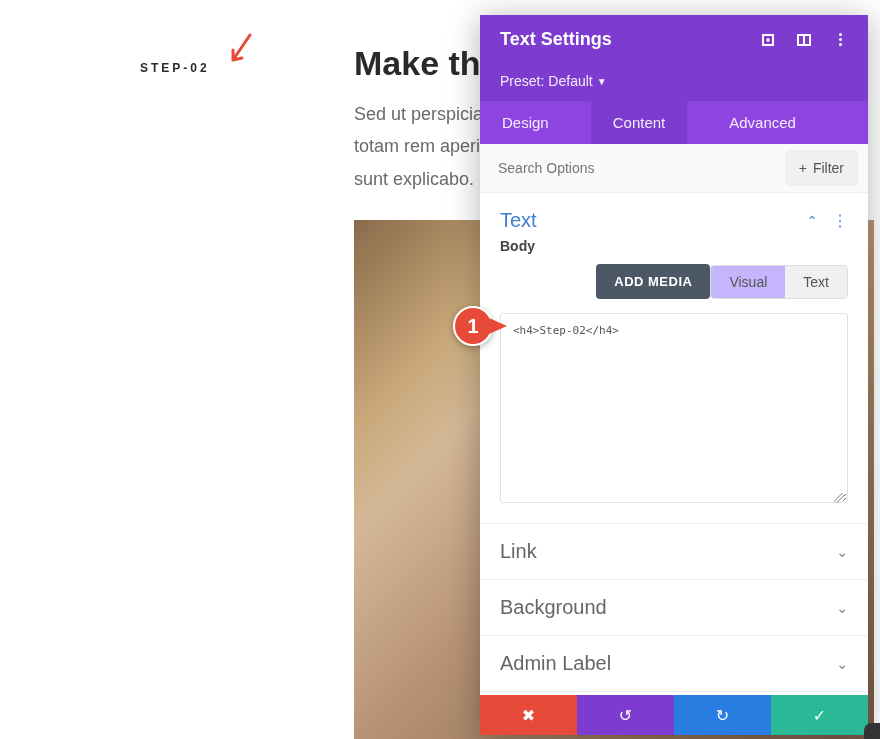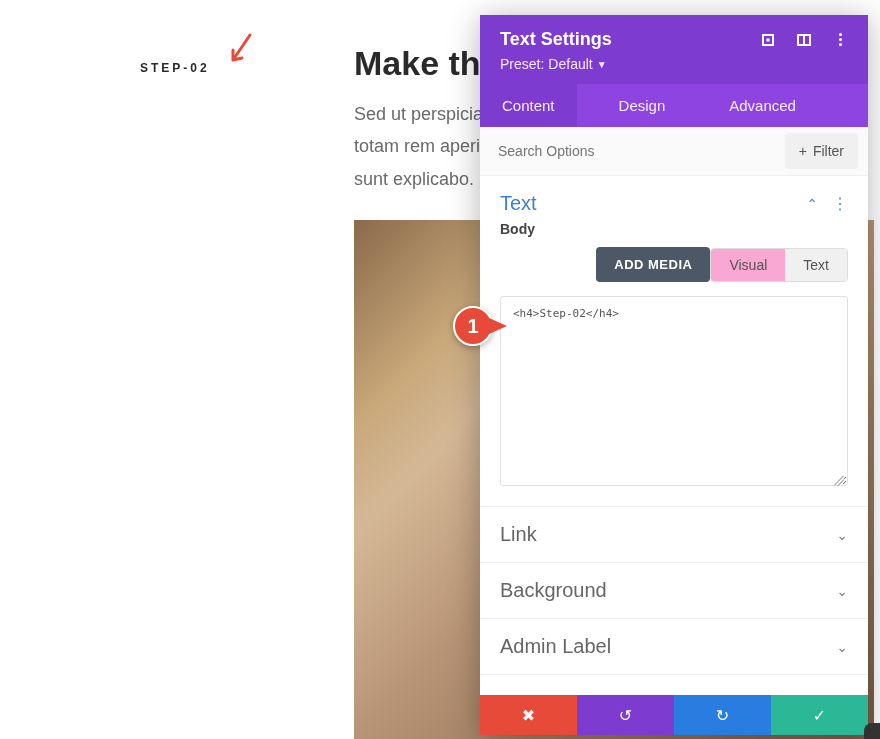--- a/index.html
+++ b/index.html
@@ -77,21 +77,21 @@
     .panel-header {
       background: #7e3bd0;
       color: #fff;
       padding: 14px 20px 12px;
     }
     
     .panel-title-row {
       display: flex;
       align-items: center;
       justify-content: space-between;
-      margin-bottom: 6px;
+      margin-bottom: 23px;
     }
     
     .panel-title {
       font-size: 18px;
       font-weight: 600;
     }
     
     .panel-header-icons {
       display: flex;
       gap: 20px;
@@ -245,21 +245,21 @@
       display: flex;
       border: 1px solid #ddd;
       border-radius: 4px;
       overflow: hidden;
     }
     
     .editor-tab {
       padding: 8px 18px;
       font-size: 14px;
       cursor: pointer;
-      background: #f9a8d4;
+      background: #c4b5fd;
       color: #555;
     }
     
     .editor-tab.active {
       background: #f0f0f0;
     }
     
     .code-editor {
       width: 100%;
       min-height: 190px;
@@ -451,22 +451,22 @@
       </div>
     </div>
     <div class="preset-row">
       <span>Preset:</span>
       <span>Default</span>
       <span class="preset-caret">▼</span>
     </div>
   </div>
 
   <div class="tabs-row">
+    <div class="tab">Design</div>
     <div class="tab active">Content</div>
-    <div class="tab">Design</div>
     <div class="tab">Advanced</div>
   </div>
 
   <div class="search-filter-row">
     <input class="search-input" placeholder="Search Options" style="">
     <button class="filter-btn">
       <span>+</span>
       <span>Filter</span>
     </button>
   </div>

